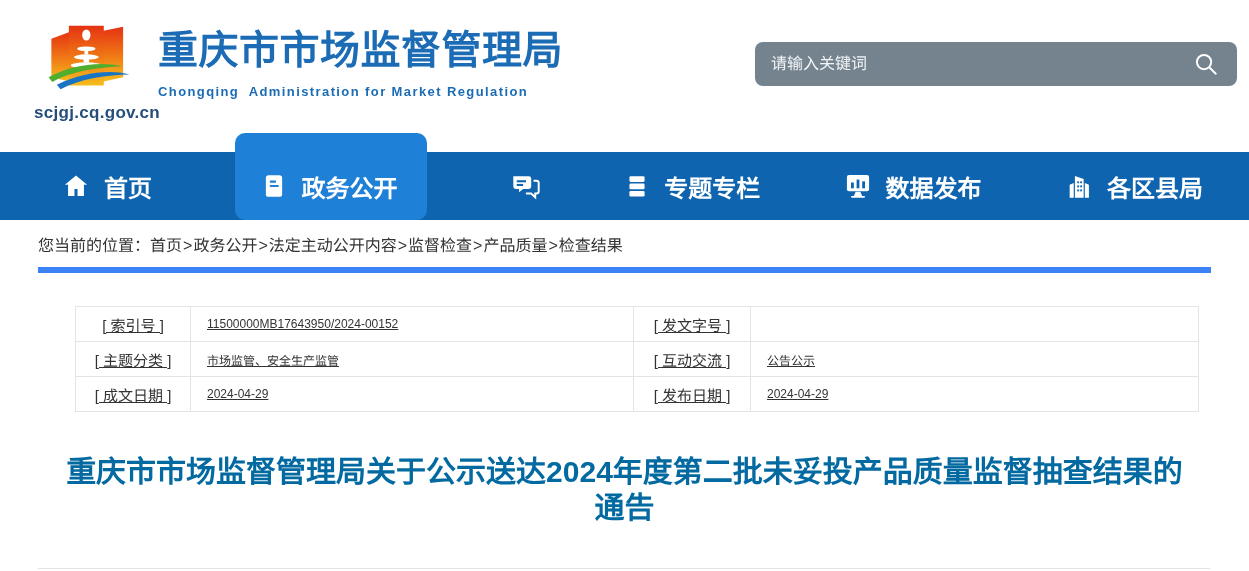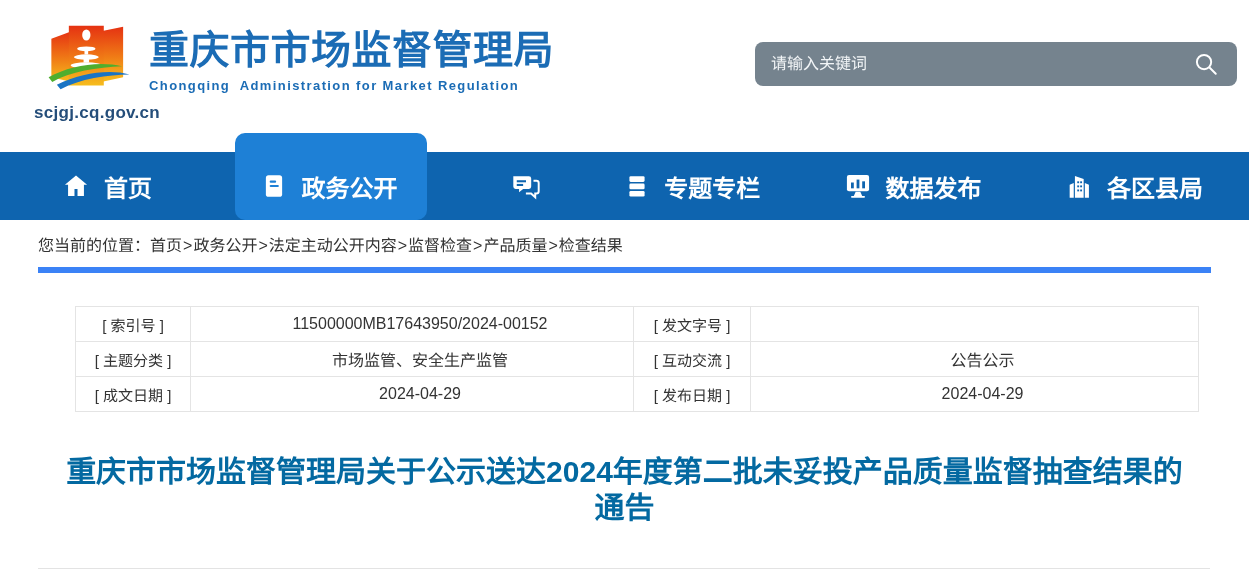--- a/index.html
+++ b/index.html
@@ -4,23 +4,23 @@
 <style>
   * { margin: 0; padding: 0; box-sizing: border-box; }
   html, body { width: 1249px; height: 571px; background: #fff; overflow: hidden;
     font-family: "Liberation Sans", "DejaVu Sans", sans-serif; }
 
   
   .header { position: relative; height: 152px; background: #fff; }
   .logo { position: absolute; left: 44px; top: 12px; width: 92px; height: 92px; cursor: pointer; }
   .site-url { position: absolute; left: 34px; top: 103px; width: 122px; text-align: center;
     font-size: 17px; font-weight: 700; color: #254e7a; letter-spacing: 0.3px; }
-  .brand { position: absolute; left: 149px; top: 27px; }
+  .brand { position: absolute; left: 158px; top: 27px; }
   .brand-cn { font-size: 40px; font-weight: 700; color: #1b6cb5; line-height: 46px; letter-spacing: 0.5px; }
-  .brand-en { margin-top: 5px; font-size: 13px; font-weight: 700; color: #1b6cb5; letter-spacing: 1.4px; white-space: pre; }
+  .brand-en { margin-top: 11px; font-size: 13px; font-weight: 700; color: #1b6cb5; letter-spacing: 1.4px; white-space: pre; }
   .search-box { position: absolute; left: 755px; top: 42px; width: 482px; height: 44px;
     background: #75838e; border-radius: 8px; display: flex; align-items: center; padding: 0 16px; }
   .search-box input { flex: 1; background: transparent; border: none; outline: none;
     color: #fff; font-size: 16px; font-family: inherit; }
   .search-box input::placeholder { color: #f2f5f7; opacity: 1; }
   .search-btn { width: 30px; height: 30px; display: flex; align-items: center; justify-content: center; cursor: pointer; }
 
   
   .navbar { position: relative; height: 68px; background: #0e64af; display: flex;
     align-items: stretch; justify-content: space-between; padding: 0 46px 0 62px; }
@@ -31,23 +31,23 @@
     padding: 19px 30px 0 26px; }
 
   
   .breadcrumb { margin: 0 38px; padding: 12px 0 11px; border-bottom: 6px solid #3b82f6;
     font-size: 16px; color: #333; }
   .breadcrumb a { color: #333; text-decoration: none; cursor: pointer; }
   .breadcrumb .sep { color: #333; margin: 0 1px; }
 
   
   .meta-table { margin: 33px 0 0 75px; width: 1123px; border-collapse: collapse; table-layout: fixed; }
-  .meta-table td { border: 1px solid #e4e4e4; height: 35px; color: #333; background: #fff; }
+  .meta-table td { border: 1px solid #e4e4e4; height: 35px; color: #333; background: #fff; text-decoration: underline; }
   .meta-table td.lbl { text-align: center; font-size: 15px; }
-  .meta-table td.val { padding-left: 16px; font-size: 16px; text-align: center; }
+  .meta-table td.val { padding-left: 16px; font-size: 12px; text-align: left; }
 
   
   .article-title { margin: 42px auto 0; width: 1123px; text-align: center;
     font-size: 30px; font-weight: 700; color: #0369a1; line-height: 36px; }
   .bottom-rule { position: absolute; left: 38px; right: 39px; top: 568px;
     border-top: 1px solid #e3e3e3; }
 </style>
 </head>
 <body>
 

